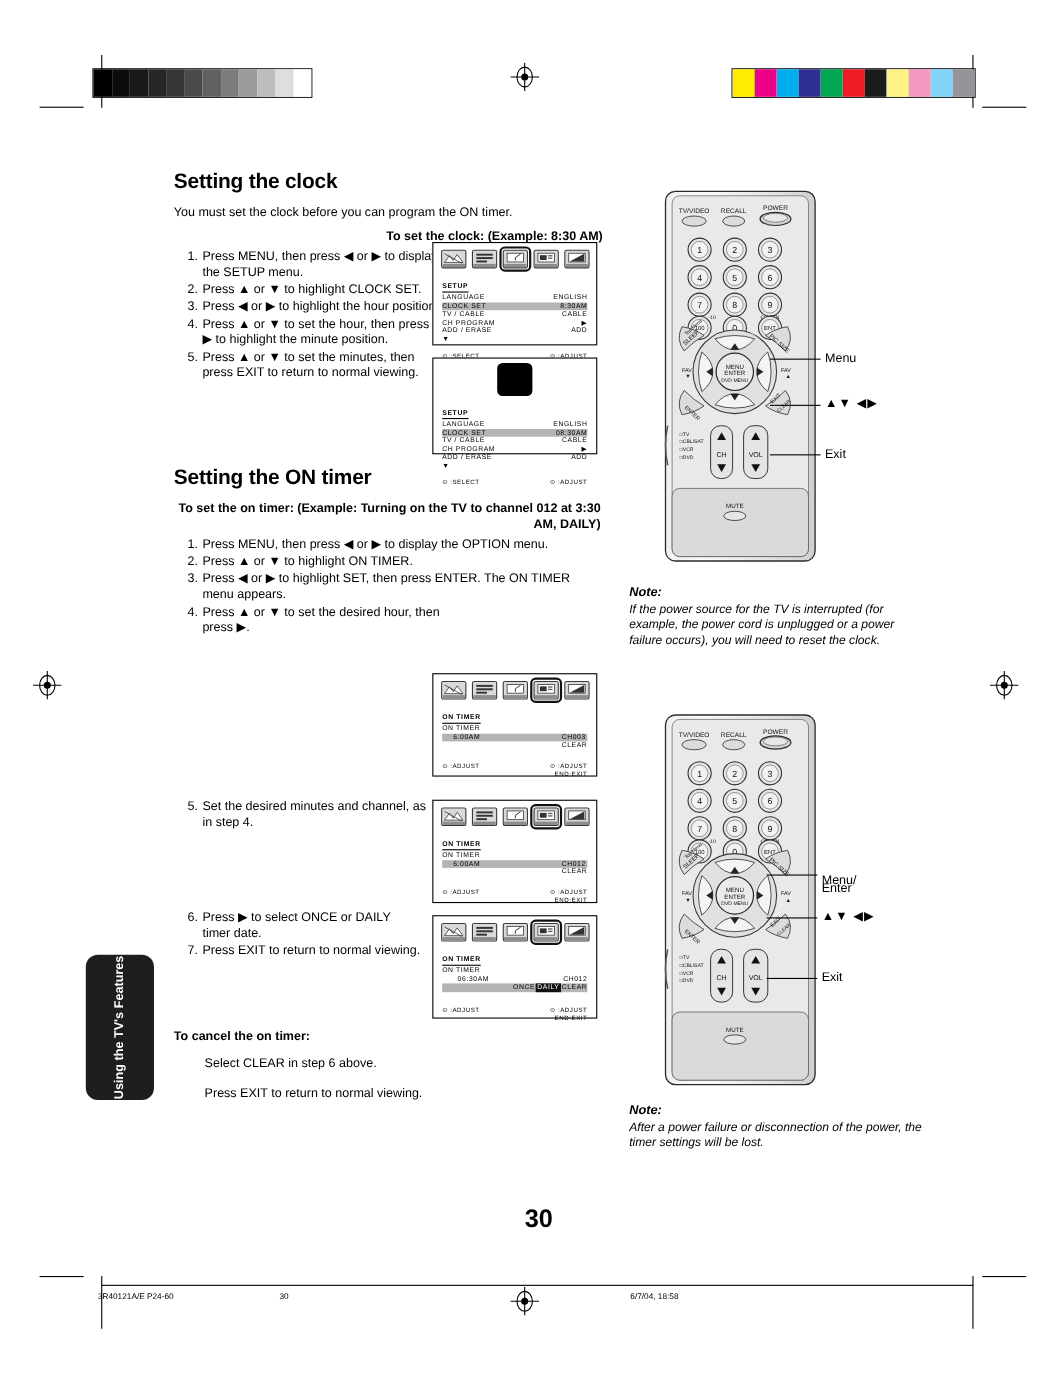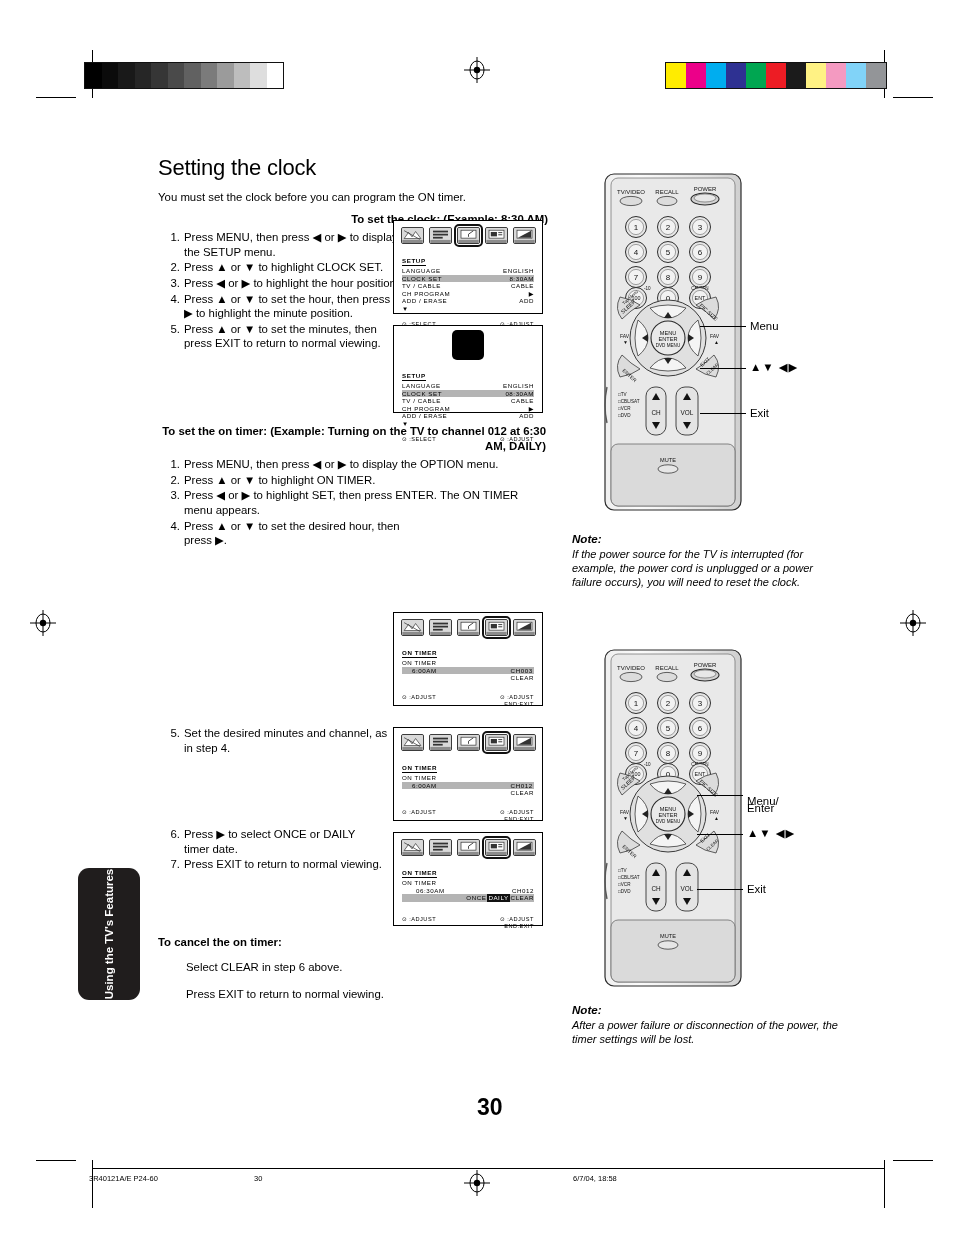--- a/index.html
+++ b/index.html
@@ -11,21 +11,21 @@
   .regmark{position:absolute;width:26px;height:26px;}
   .regmark svg{display:block;}
 
   .graywedge{position:absolute;display:flex;border:1px solid #111;}
   .graywedge i{display:block;width:16.5px;height:25px;}
   .colorbars{position:absolute;display:flex;border:1px solid #111;}
   .colorbars i{display:block;width:20px;height:25px;}
 
   
   .col-left{position:absolute;left:158px;top:155px;width:390px;}
-  h1.sect{font-size:22px;font-weight:normal;margin:0 0 9px 0;letter-spacing:-0.2px;}
+  h1.sect{font-size:19px;font-weight:bold;margin:0 0 9px 0;letter-spacing:-0.2px;}
   p.body{font-size:11.4px;line-height:14.6px;margin:0 0 7px 0;}
   p.lead{font-size:11.4px;font-weight:bold;line-height:14.6px;margin:0 0 4px 0;text-align:right;}
   ol.steps{margin:0;padding:0 0 0 26px;list-style:none;counter-reset:st;}
   ol.steps>li{position:relative;font-size:11.4px;line-height:14.6px;margin:0 0 1px 0;counter-increment:st;}
   ol.steps>li:before{content:counter(st) ".";position:absolute;left:-18px;width:14px;text-align:right;}
   ol.steps.start5{counter-reset:st 4;}
   ol.steps.start6{counter-reset:st 5;}
 
   .cancel-head{font-size:11.4px;font-weight:bold;margin:0;}
   .cancel-body{font-size:11.4px;line-height:14.6px;margin:12px;padding-left:16px;}
@@ -146,21 +146,22 @@
   <ol class="steps" style="width:218px;">
     <li>Press MENU, then press ◀ or ▶ to display the SETUP menu.</li>
     <li>Press ▲ or ▼ to highlight CLOCK SET.</li>
     <li>Press ◀ or ▶ to highlight the hour position.</li>
     <li>Press ▲ or ▼ to set the hour, then press ▶ to highlight the minute position.</li>
     <li>Press ▲ or ▼ to set the minutes, then press EXIT to return to normal viewing.</li>
   </ol>
 </div>
 
 <div class="abs" style="left:158px;top:424px;width:388px;">
-  <p class="lead">To set the on timer: (Example: Turning on the TV to channel 012 at 6:30 AM, DAILY)</p>
+  <h1 class="sect">Setting the ON timer</h1>
+  <p class="lead">To set the on timer: (Example: Turning on the TV to channel 012 at 3:30 AM, DAILY)</p>
   <ol class="steps">
     <li>Press MENU, then press ◀ or ▶ to display the OPTION menu.</li>
     <li>Press ▲ or ▼ to highlight ON TIMER.</li>
     <li>Press ◀ or ▶ to highlight SET, then press ENTER. The ON TIMER menu appears.</li>
     <li style="width:222px;">Press ▲ or ▼ to set the desired hour, then press ▶.</li>
   </ol>
 </div>
 
 <div class="abs" style="left:158px;top:726px;width:232px;">
   <ol class="steps start5">

